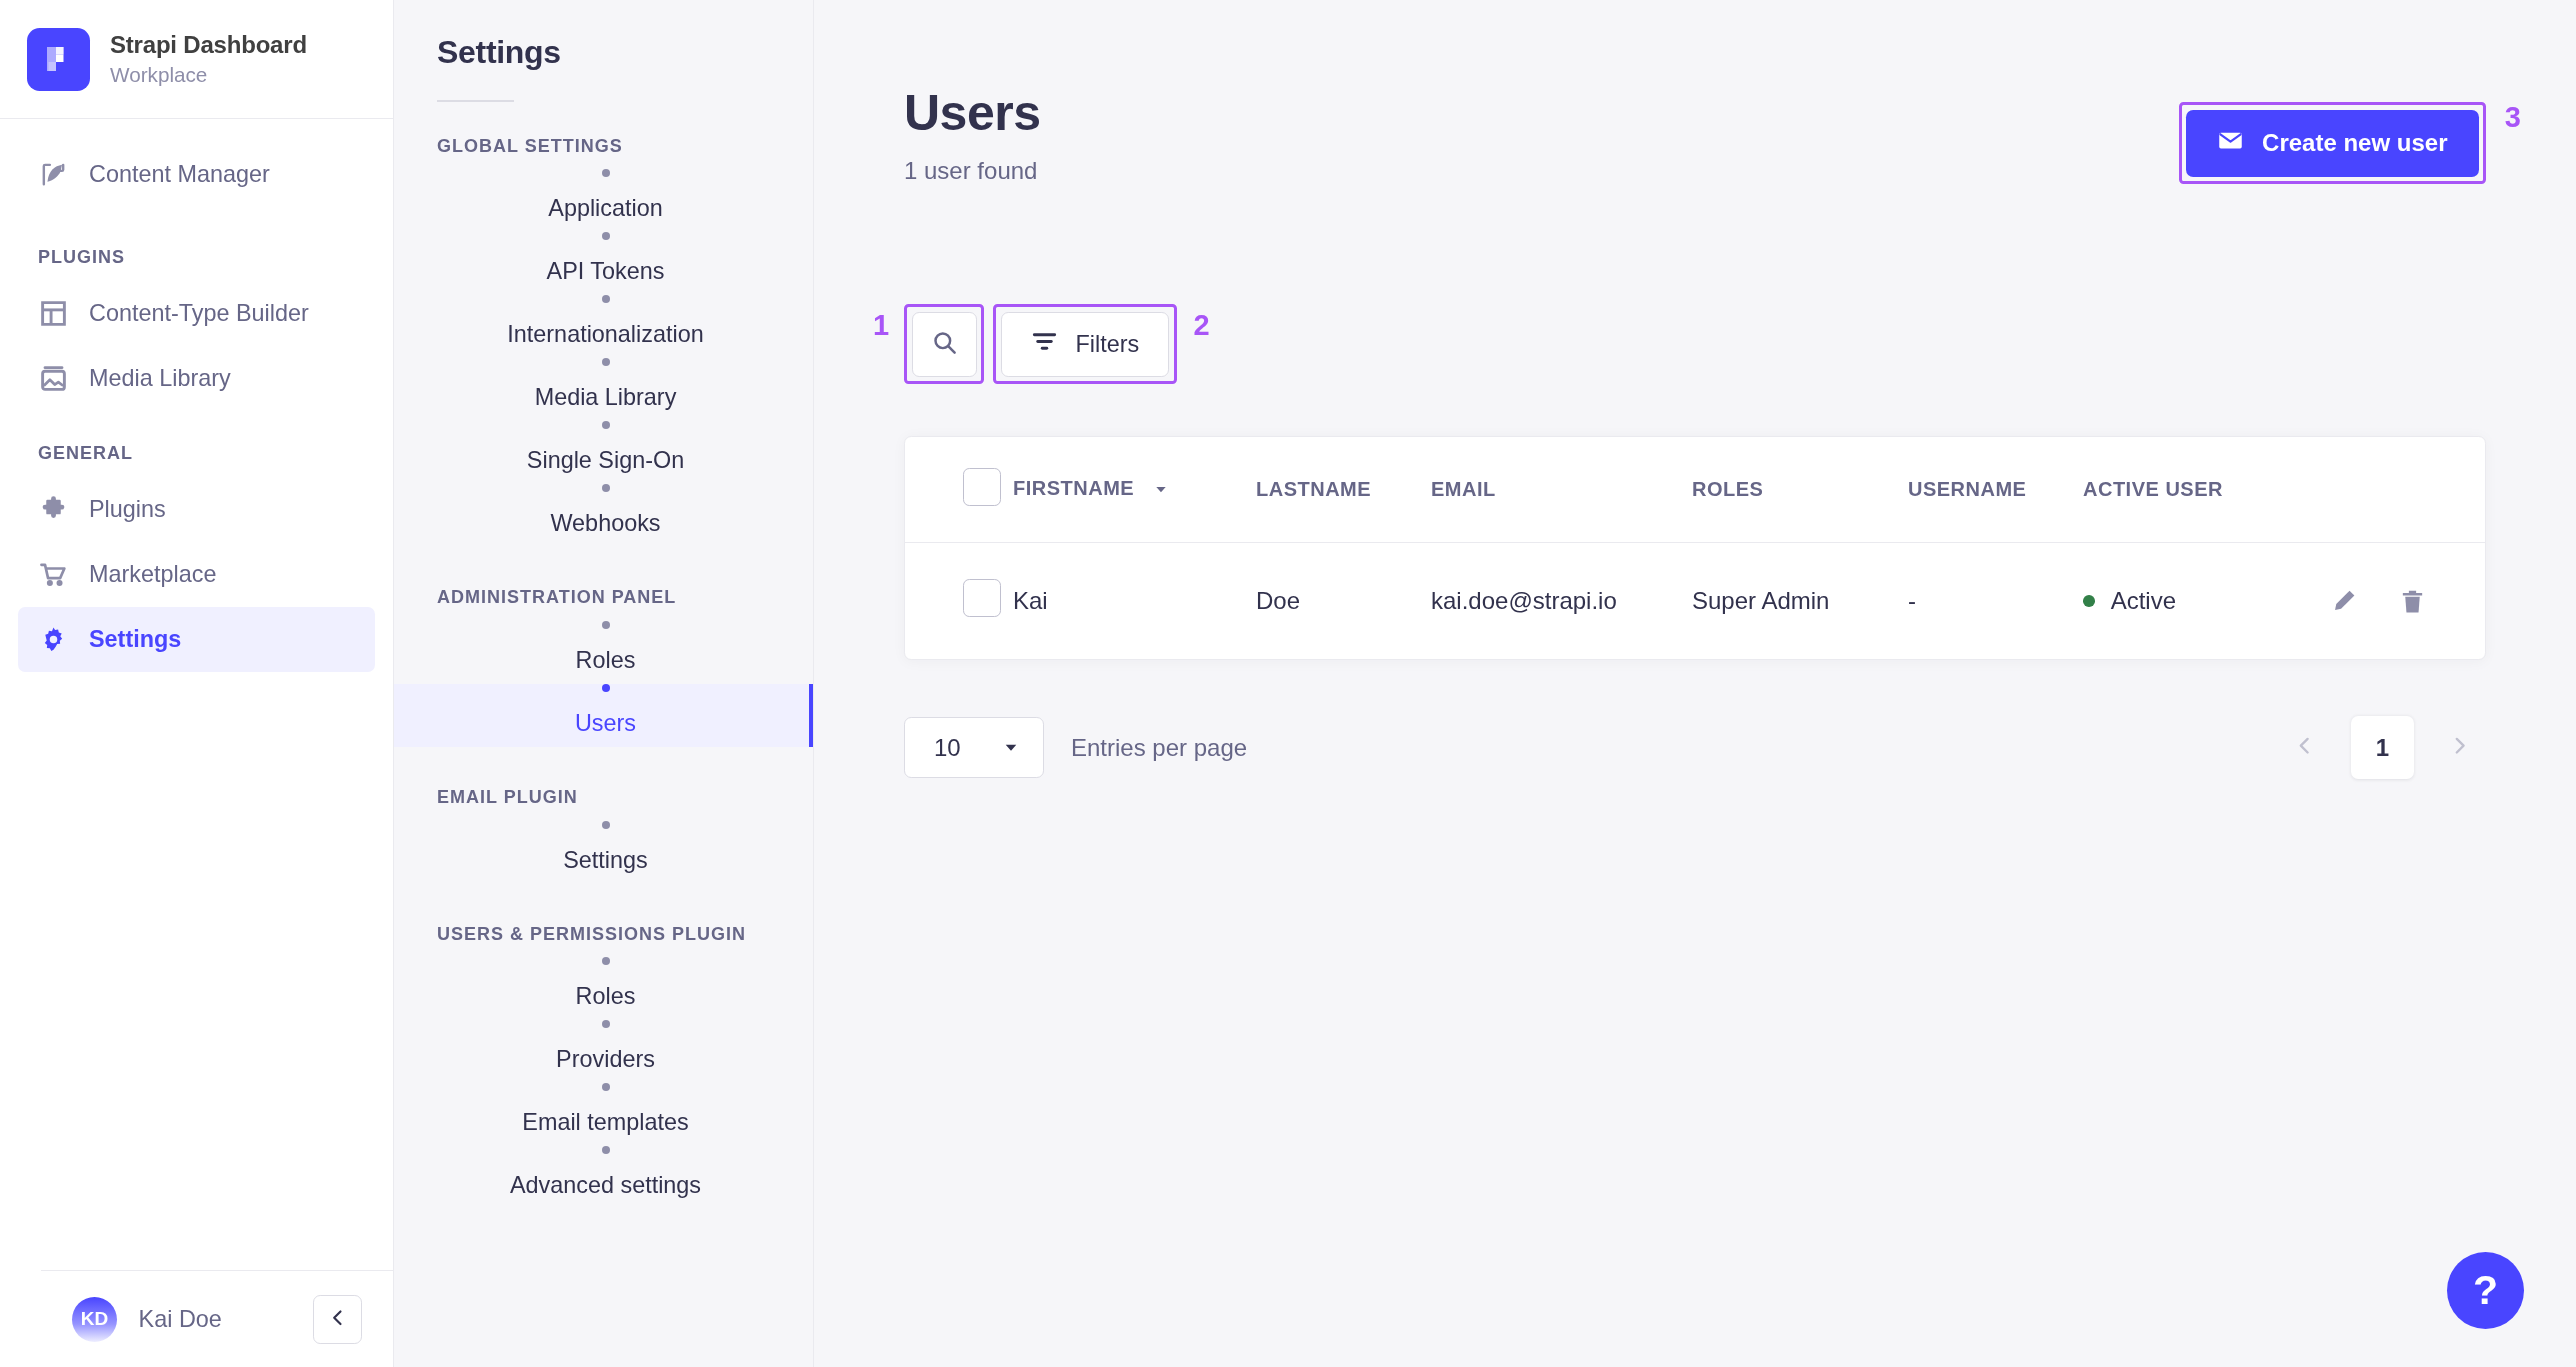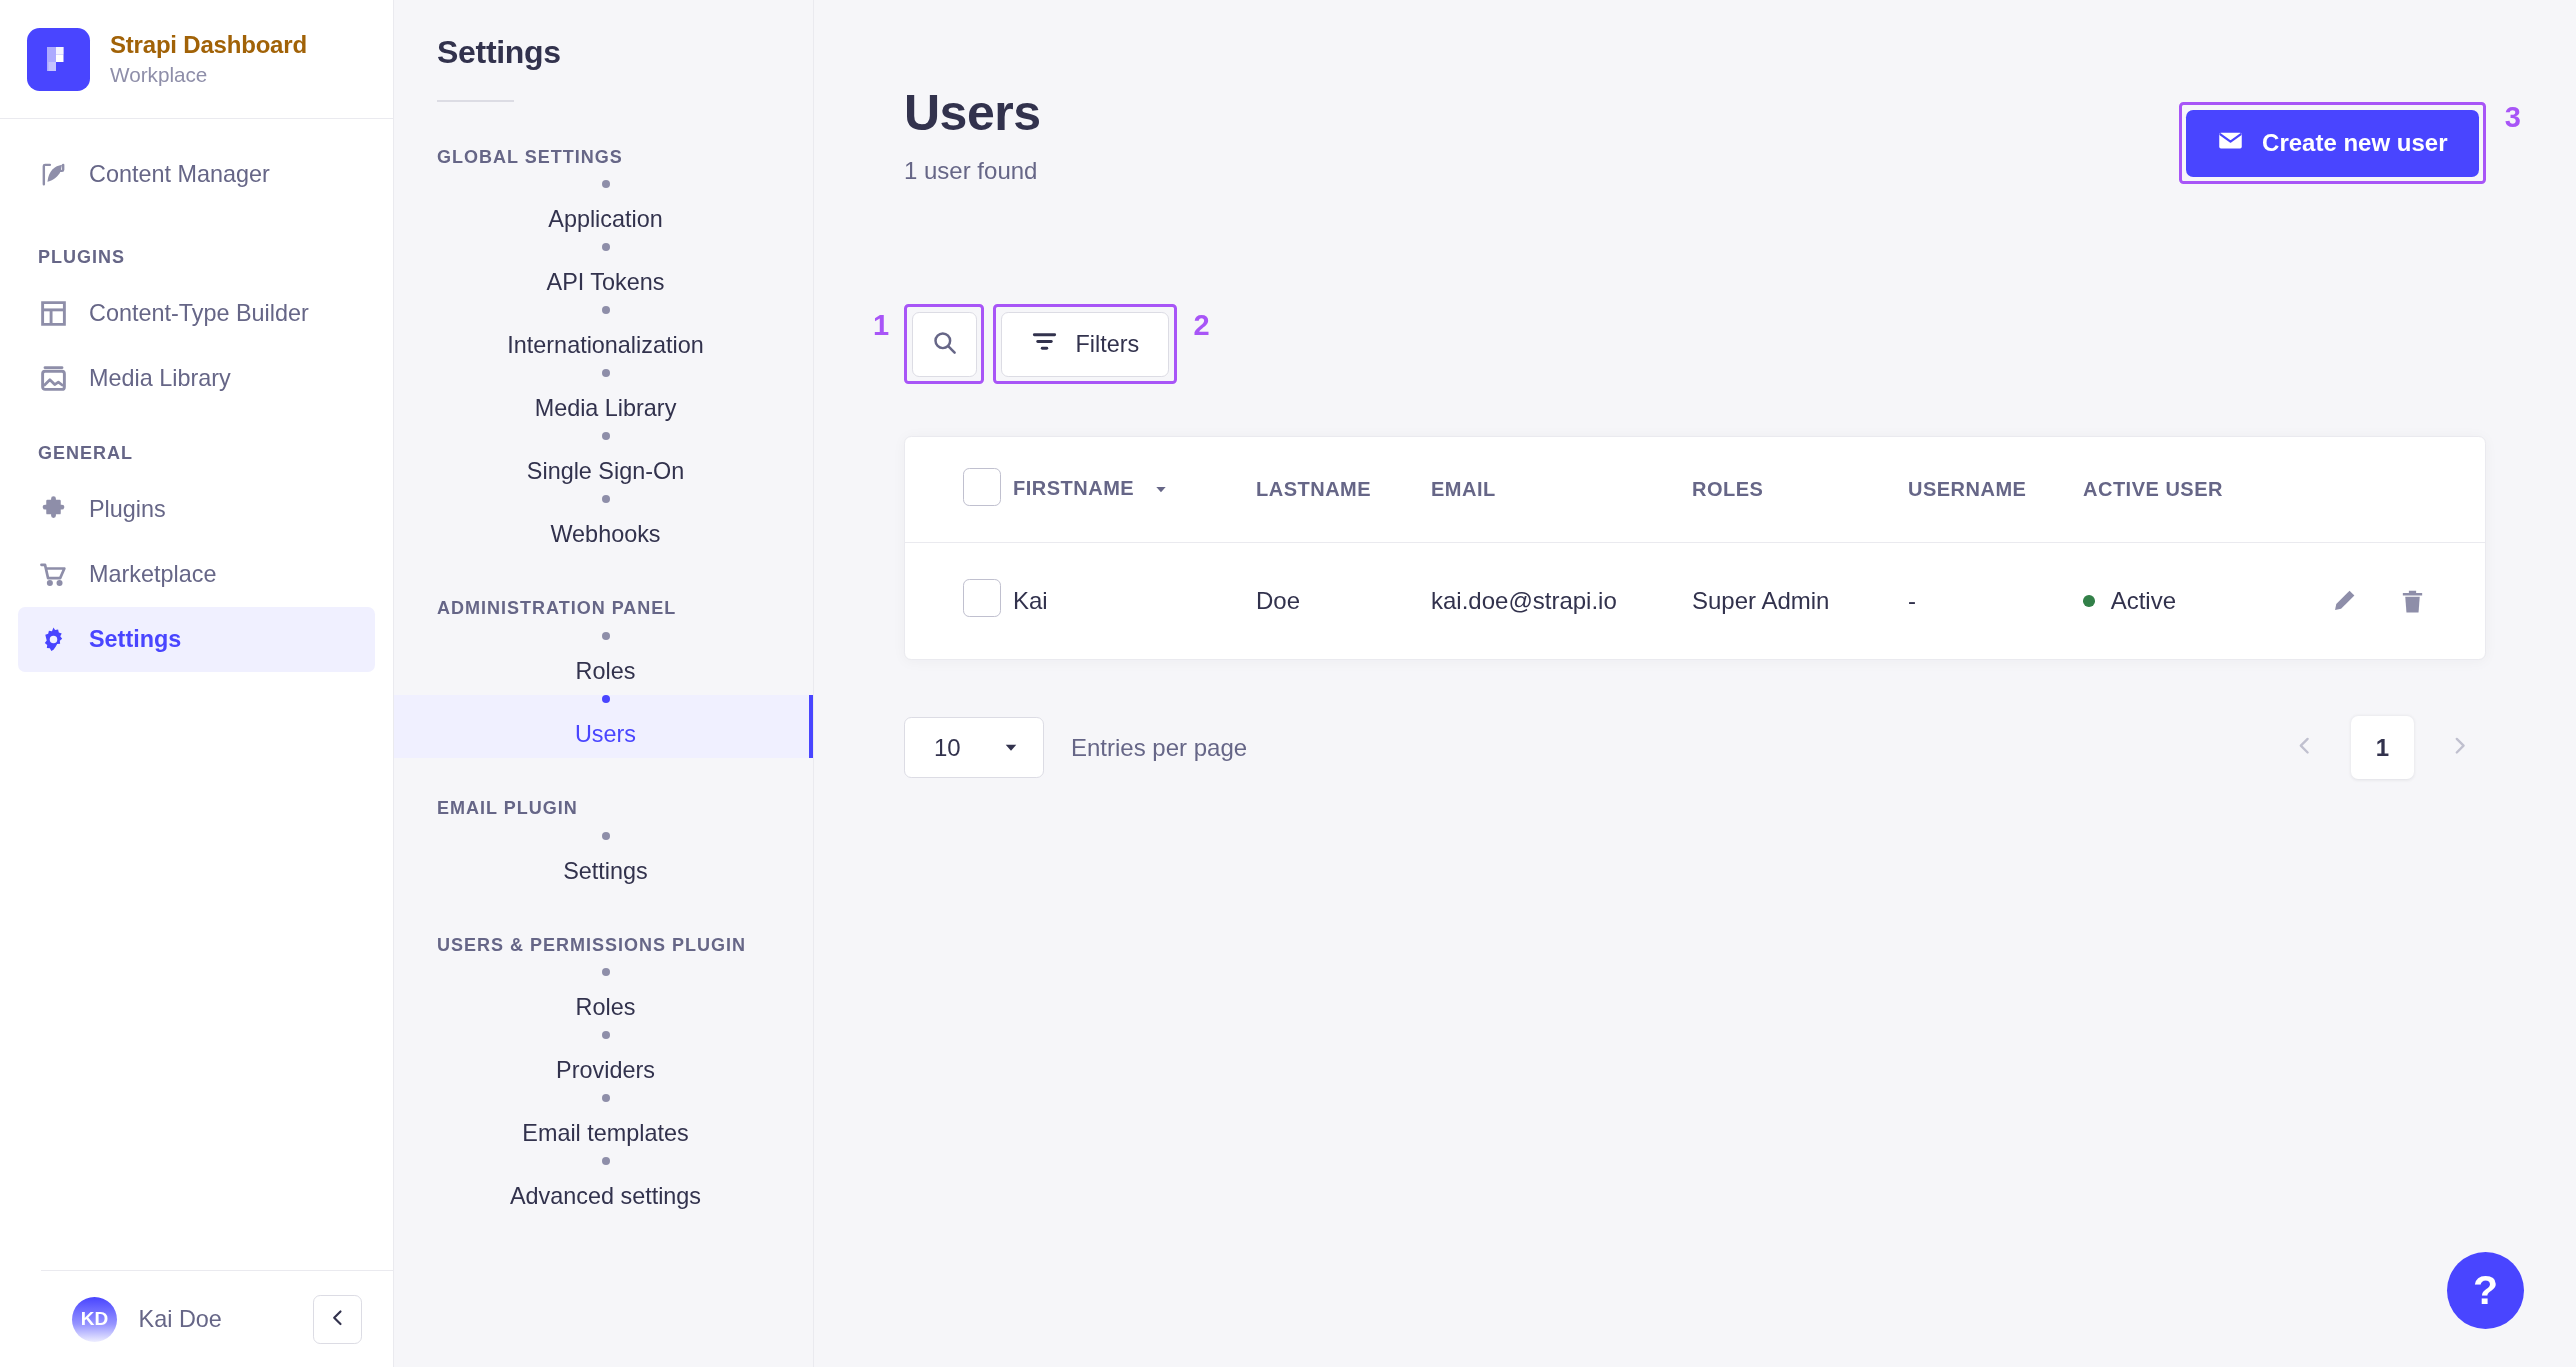--- a/index.html
+++ b/index.html
@@ -26,21 +26,21 @@
     padding: 0 27px;
     border-bottom: 0.9px solid #eaeaef;
   }
   .brand-logo {
     width: 63px; height: 63px; border-radius: 12.6px;
     background: #4945ff;
     display: flex; align-items: center; justify-content: center;
     flex: 0 0 63px;
   }
   .brand-text { display: flex; flex-direction: column; gap: 3.6px; }
-  .brand-title { font-size: 24px; font-weight: bold; color: #a16207; letter-spacing: -0.2px; }
+  .brand-title { font-size: 24px; font-weight: bold; color: #404040; letter-spacing: -0.2px; }
   .brand-sub { font-size: 20.7px; color: #8e8ea9; }
 
   .nav-scroll { flex: 1; padding-top: 23.4px; overflow: hidden; }
   .nav-item {
     display: flex; align-items: center; gap: 20px;
     height: 65px; margin: 0 18px; padding: 0 20px;
     border-radius: 7.2px; cursor: pointer;
   }
   .nav-item .label { font-size: 23.4px; color: #666687; }
   .nav-item.active { background: #f0f0ff; }
@@ -73,21 +73,21 @@
   
   .subnav {
     width: 420px; flex: 0 0 420px; height: 1367px;
     background: #f6f6f9; border-right: 0.9px solid #eaeaef;
     padding: 0 0 0 0; overflow: hidden;
   }
   .subnav-head { padding: 34px 43px 0; }
   .subnav-title { font-size: 32px; font-weight: bold; color: #32324d; letter-spacing: -0.3px; }
   .subnav-rule { width: 77px; height: 1.8px; background: #dcdce4; margin-top: 29px; }
   .sub-section { margin-top: 40px; }
-  .sub-section.first { margin-top: 45px; }
+  .sub-section.first { margin-top: 34px; }
   .sub-section-title {
     font-size: 18px; font-weight: bold; letter-spacing: 1px;
     color: #666687; padding: 0 43px; margin-bottom: 12.6px;
   }
   .sub-item {
     display: flex; align-items: center; gap: 18px;
     height: 63px; padding: 0 43px 0 47px; cursor: pointer; position: relative; flex-direction: column;
   }
   .sub-bullet { width: 8px; height: 8px; border-radius: 50%; background: #8e8ea9; flex: 0 0 8px; }
   .sub-item .slabel { font-size: 23.4px; color: #32324d; }

